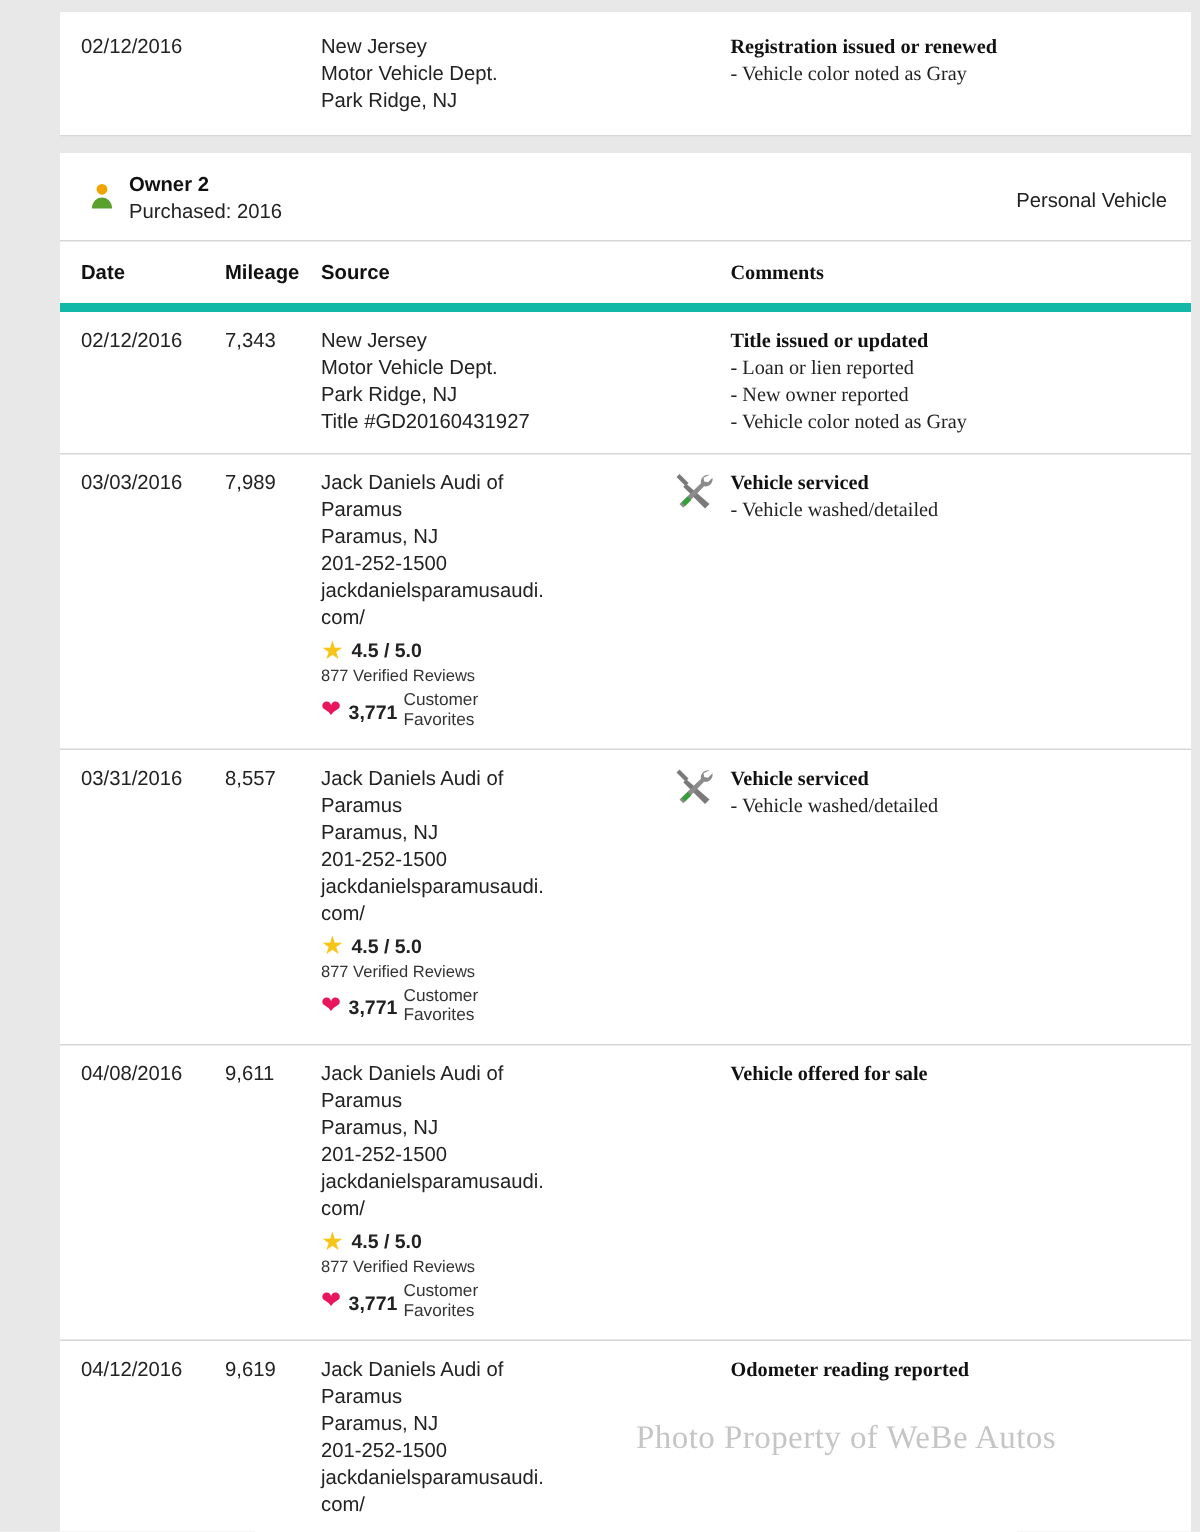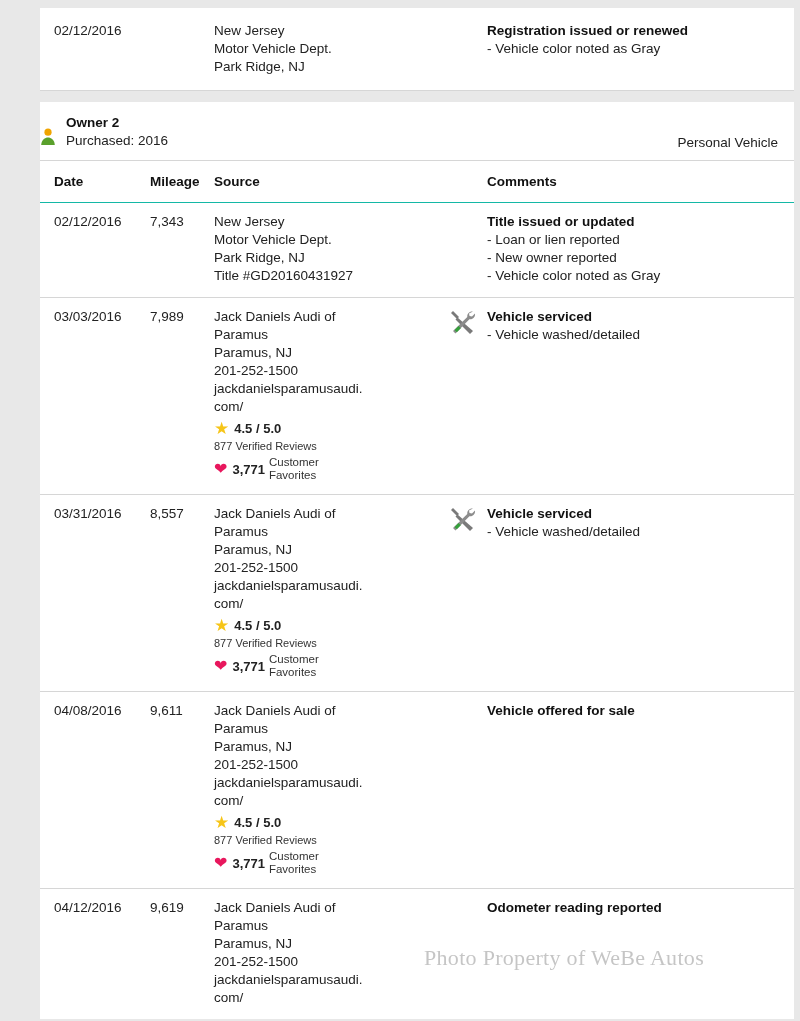--- a/index.html
+++ b/index.html
@@ -27,21 +27,21 @@
     display: flex;
     border-bottom: 1px solid #d6d6d6;
     padding: 10px 0 12px 0;
     box-sizing: border-box;
   }
   .record.no-border { border-bottom: none; }
   .col-date   { width: 110px; padding-left: 14px; box-sizing: border-box; }
   .col-mile   { width: 64px;  box-sizing: border-box; }
   .col-source { width: 235px; box-sizing: border-box; padding-right: 10px;}
   .col-icon   { width: 38px;  box-sizing: border-box; }
-  .col-comm   { flex: 1; box-sizing: border-box; padding-right: 10px;}
+  .col-comm   { flex: 1; box-sizing: border-box; padding-right: 10px; font-family: Liberation Serif, serif;}
 
   .cell-text {
     font-size: 13.5px;
     color: #222;
     line-height: 18px;
   }
 
   
   .top-block {
     position: relative;
@@ -50,22 +50,22 @@
   .top-block .record { border-bottom: none; padding-top: 14px; padding-bottom: 14px;}
   .gap-row {
     height: 11px;
     background: #e8e8e8;
     border-left: 1px solid transparent;
   }
 
   
   .owner-bar {
     display: flex;
-    align-items: flex-end;
-    padding: 12px 16px 10px 0;
+    align-items: center;
+    padding: 12px 16px 10px 20px;
     border-bottom: 1px solid #d6d6d6;
   }
   .owner-icon {
     width: 20px;
     margin-right: 6px;
     padding-top: 2px;
   }
   .owner-text { flex: 1; }
   .owner-title {
     font-size: 13.5px;
@@ -81,21 +81,21 @@
   .owner-right {
     font-size: 13.5px;
     color: #222;
     padding-top: 2px;
   }
 
   
   .head-row {
     display: flex;
     padding: 12px 0 11px 0;
-    border-bottom: 1px solid #14b8a6;
+    border-bottom: 6px solid #14b8a6;
   }
   .head-row .cell-text {
     font-weight: bold;
     font-size: 13.5px;
     color: #111;
   }
 
   
   .rating-line {
     display: flex;

